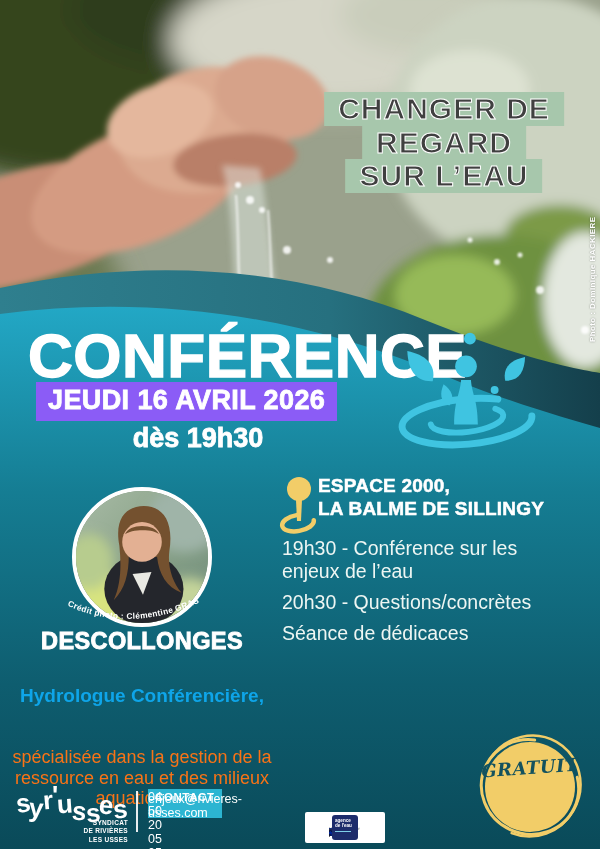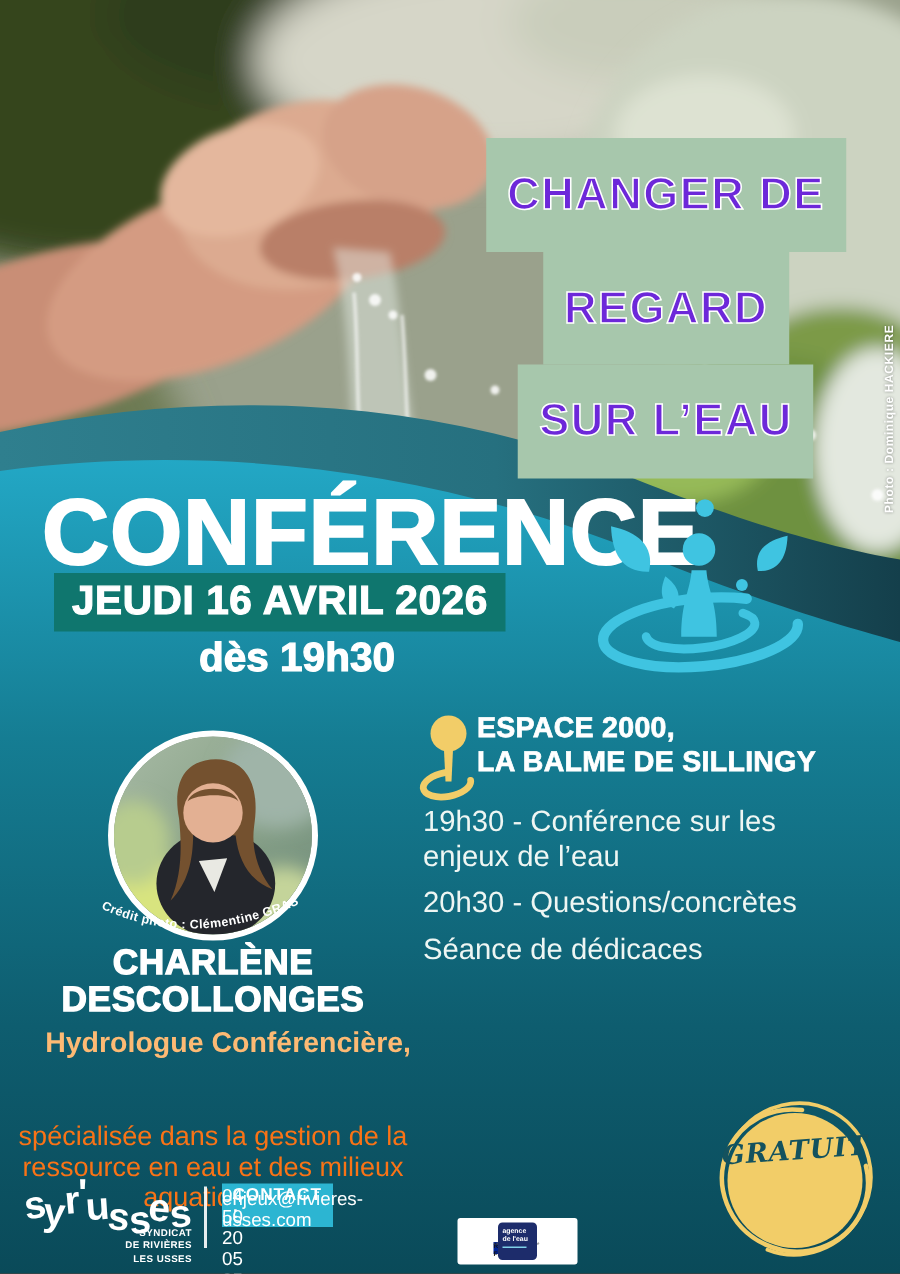--- a/index.html
+++ b/index.html
@@ -12,50 +12,50 @@
   .hero{left:0;top:0;width:600px;height:480px}
   .hero svg{display:block}
 
   
   .photo-credit{right:3px;top:212px;height:130px;writing-mode:vertical-rl;transform:rotate(180deg);
     color:#fff;font-size:8px;font-weight:700;letter-spacing:.4px;z-index:3;white-space:nowrap;
     text-shadow:0 0 2px rgba(0,0,0,.45)}
 
   
   .title-stack{left:444px;top:92px;transform:translateX(-50%);display:flex;flex-direction:column;align-items:center;z-index:3;position:absolute}
-  .title-box{background:#a7c7ac;color:#6d28d9;font-weight:700;font-size:30px;line-height:1.12;
-    padding:21px 14px;letter-spacing:1px;-webkit-text-stroke:1px #fff;white-space:nowrap;text-align:center}
+  .title-box{background:#a7c7ac;color:#404040;font-weight:700;font-size:30px;line-height:1.12;
+    padding:0 14px;letter-spacing:1px;-webkit-text-stroke:1px #fff;white-space:nowrap;text-align:center}
 
   .curves{left:0;top:0;z-index:2;position:absolute}
 
   
   .conference-heading{left:28px;top:320px;z-index:4;color:#fff;font-size:62px;font-weight:700;
     letter-spacing:.5px;-webkit-text-stroke:1.4px #fff;white-space:nowrap}
-  .date-box{left:36px;top:382px;z-index:4;background:#0f766e;color:#fff;font-size:27px;font-weight:700;
+  .date-box{left:36px;top:382px;z-index:4;background:#8b5cf6;color:#fff;font-size:27px;font-weight:700;
     padding:3px 12px 5px;letter-spacing:.4px;-webkit-text-stroke:.8px #fff;white-space:nowrap}
   .event-time{left:38px;top:423px;width:320px;z-index:4;text-align:center;color:#fff;font-size:27px;
     font-weight:700;-webkit-text-stroke:.8px #fff}
   .splash{left:392px;top:328px;width:148px;height:122px;z-index:4}
 
   
   .venue-pin{left:278px;top:476px;width:40px;height:58px;z-index:4}
   .venue-text{left:318px;top:474px;z-index:4;color:#fff;font-size:19px;font-weight:700;line-height:1.22;
     letter-spacing:.2px;-webkit-text-stroke:.5px #fff;white-space:nowrap}
   .schedule{left:282px;top:537px;width:288px;z-index:4;color:#eef6f3;font-size:19.5px;line-height:1.18}
   .schedule .sched-item{margin-bottom:8px}
   .description{left:282px;top:643px;width:297px;z-index:4;color:#cde9d8;font-size:19.5px;font-weight:700;
     text-align:justify;line-height:1.28;letter-spacing:-.2px}
 
   
   .portrait{left:72px;top:487px;width:140px;height:140px;border-radius:50%;border:4px solid #fff;
     overflow:hidden;z-index:4;background:#7f967f}
   .credit-arc{left:36px;top:468px;width:225px;height:180px;z-index:5;overflow:visible}
   .speaker-name{left:10px;top:629px;width:264px;z-index:4;text-align:center;color:#fff;font-size:23.5px;
     font-weight:700;line-height:1.06;letter-spacing:.4px;-webkit-text-stroke:.9px #fff}
-  .speaker-role{left:10px;top:685px;width:264px;z-index:4;text-align:right;color:#fdba74;font-size:19px;font-weight:700}
+  .speaker-role{left:10px;top:685px;width:264px;z-index:4;text-align:center;color:#0ea5e9;font-size:19px;font-weight:700}
   .speaker-bio{left:10px;top:747px;width:264px;z-index:4;text-align:center;color:#f97316;font-size:18px;line-height:1.14}
 
   
   .logo-wordmark{left:16px;top:786px;z-index:4;color:#fff;font-size:26px;font-weight:700;white-space:nowrap}
   .logo-wordmark .lg{display:inline-block;margin-right:-1px}
   .logo-wordmark .lg:nth-child(1){transform:translateY(2px) rotate(-8deg)}
   .logo-wordmark .lg:nth-child(2){transform:translateY(7px) rotate(5deg)}
   .logo-wordmark .lg:nth-child(3){transform:translateY(-1px) rotate(-5deg)}
   .logo-wordmark .lg:nth-child(4){transform:translateY(-6px)}
   .logo-wordmark .lg:nth-child(5){transform:translateY(3px) rotate(-4deg)}
@@ -267,21 +267,20 @@
     </svg>
   </div>
   <svg class="credit-arc" viewBox="0 0 225 180" data-name="portrait-credit-arc">
     <path id="creditPath" d="M 24,134 Q 104,176 202,114" fill="none"></path>
     <text font-size="8.3" fill="#ffffff" font-weight="bold" letter-spacing="0.3">
       <textPath href="#creditPath" startOffset="8" data-name="portrait-photo-credit">Crédit photo : Clémentine GRAS</textPath>
     </text>
   </svg>
 
   <div class="speaker-name" data-name="speaker-name">
-    <div data-name="speaker-first-name" style="position:static">CHARLÈNE</div>
     <div data-name="speaker-last-name" style="position:static">DESCOLLONGES</div>
   </div>
   <div class="speaker-role" data-name="speaker-role">Hydrologue Conférencière,</div>
   <div class="speaker-bio" data-name="speaker-bio">spécialisée dans la gestion de la ressource en eau et des milieux aquatiques.</div>
 
   <div class="logo-wordmark" data-name="syrusses-wordmark"><span class="lg">s</span><span class="lg">y</span><span class="lg">r</span><span class="lg">'</span><span class="lg">u</span><span class="lg">s</span><span class="lg">s</span><span class="lg">e</span><span class="lg">s</span></div>
   <div class="logo-sub" data-name="syrusses-subtitle">
     <div data-name="syrusses-sub-line-1" style="position:static">SYNDICAT</div>
     <div data-name="syrusses-sub-line-2" style="position:static">DE RIVIÈRES</div>
     <div data-name="syrusses-sub-line-3" style="position:static">LES USSES</div>

